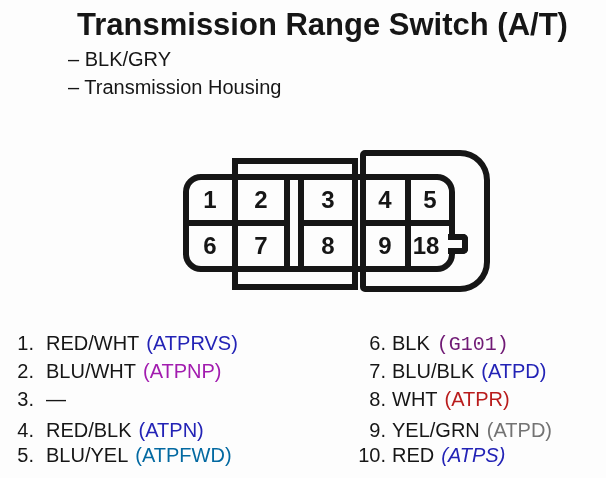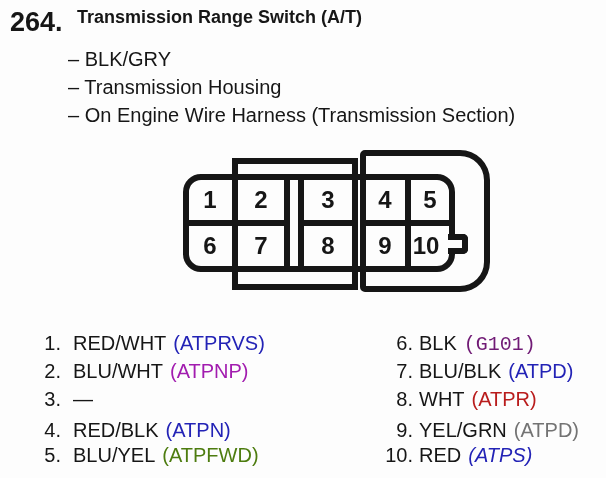--- a/index.html
+++ b/index.html
@@ -11,21 +11,21 @@
     font-family:"Liberation Sans", sans-serif;
     overflow:hidden;
   }
   
   .sec-num{
     position:absolute;left:10px;top:7px;
     font-size:27px;font-weight:bold;letter-spacing:0;
   }
   .sec-title{
     position:absolute;left:77px;top:7px;
-    font-size:18px;font-weight:bold;
+    font-size:31px;font-weight:bold;
   }
   .bullet{
     position:absolute;left:68px;
     font-size:20px;white-space:nowrap;
   }
   .b0{top:48px}.b1{top:76px}.b2{top:104px}
 
   
   .line{background:#161616;position:absolute;}
   .tall-rect{
@@ -53,42 +53,40 @@
     background:#fdfdfd;border:6px solid #161616;border-left:none;
     box-sizing:border-box;border-radius:0 5px 5px 0;
   }
   .pin-cell{
     position:absolute;transform:translate(-50%,-50%);
     font-size:24px;font-weight:bold;line-height:1;
   }
 
   
   .pin-row{
-    position:absolute;font-size:20px;white-space:nowrap;line-height:1.2;margin-left:27px;
+    position:absolute;font-size:20px;white-space:nowrap;line-height:1.2;
   }
   .pin-row .idx{
     display:inline-block;text-align:right;
   }
   .col-left .idx{width:34px;margin-right:12px;}
   .col-right .idx{width:46px;margin-right:6px;}
   .col-left{left:0;}
   .col-right{left:340px;}
   .r0{top:331px}.r1{top:359px}.r2{top:387px}.r3{top:418px}.r4{top:443px}
   .code{margin-left:7px;}
 </style>
 </head>
 <body>
 
 <div class="page">
 
-  <div class="sec-num">264.</div>
   <div class="sec-title">Transmission Range Switch (A/T)</div>
   <div class="bullet b1">– Transmission Housing</div>
   <div class="bullet b0">– BLK/GRY</div>
-  <div class="bullet b2">– On Engine Wire Harness (Transmission Section)</div>
 
   <div>
     <div class="tall-rect"></div>
     <div class="outer-shell"></div>
     <div class="conn-body"></div>
 
     <div class="line vline vB"></div>
     <div class="line vline vC"></div>
     <div class="line vline vF"></div>
     <div class="line hseg h1"></div>
@@ -99,38 +97,38 @@
 
     <div class="pin-cell" style="left:210px;top:200px">1</div>
     <div class="pin-cell" style="left:261px;top:200px">2</div>
     <div class="pin-cell" style="left:328px;top:200px">3</div>
     <div class="pin-cell" style="left:385px;top:200px">4</div>
     <div class="pin-cell" style="left:430px;top:200px">5</div>
     <div class="pin-cell" style="left:210px;top:246px">6</div>
     <div class="pin-cell" style="left:261px;top:246px">7</div>
     <div class="pin-cell" style="left:328px;top:246px">8</div>
     <div class="pin-cell" style="left:385px;top:246px">9</div>
-    <div class="pin-cell" style="left:426px;top:246px">10</div>
+    <div class="pin-cell" style="left:426px;top:246px">18</div>
   </div>
 
   <div>
     <div class="pin-row col-left r0">
       <span class="idx">1.</span><span>RED/WHT</span><span class="code" style="color: rgb(35, 35, 182);">(ATPRVS)</span>
     </div>
     <div class="pin-row col-left r1">
       <span class="idx">2.</span><span>BLU/WHT</span><span class="code" style="color: #a21caf;">(ATPNP)</span>
     </div>
     <div class="pin-row col-left r2">
       <span class="idx">3.</span><span>—</span><span class="code" style="color: rgb(35, 35, 182);"></span>
     </div>
     <div class="pin-row col-left r3">
       <span class="idx">4.</span><span>RED/BLK</span><span class="code" style="color: rgb(35, 35, 182);">(ATPN)</span>
     </div>
     <div class="pin-row col-left r4">
-      <span class="idx">5.</span><span>BLU/YEL</span><span class="code" style="color: #4d7c0f; text-align: center;">(ATPFWD)</span>
+      <span class="idx">5.</span><span>BLU/YEL</span><span class="code" style="color: #0369a1; text-align: center;">(ATPFWD)</span>
     </div>
   </div>
 
   <div>
     <div class="pin-row col-right r0">
       <span class="idx">6.</span><span>BLK</span><span class="code" style="color: #701a75; font-family: Liberation Mono, monospace;">(G101)</span>
     </div>
     <div class="pin-row col-right r1">
       <span class="idx">7.</span><span>BLU/BLK</span><span class="code" style="color: rgb(35, 35, 182);">(ATPD)</span>
     </div>

